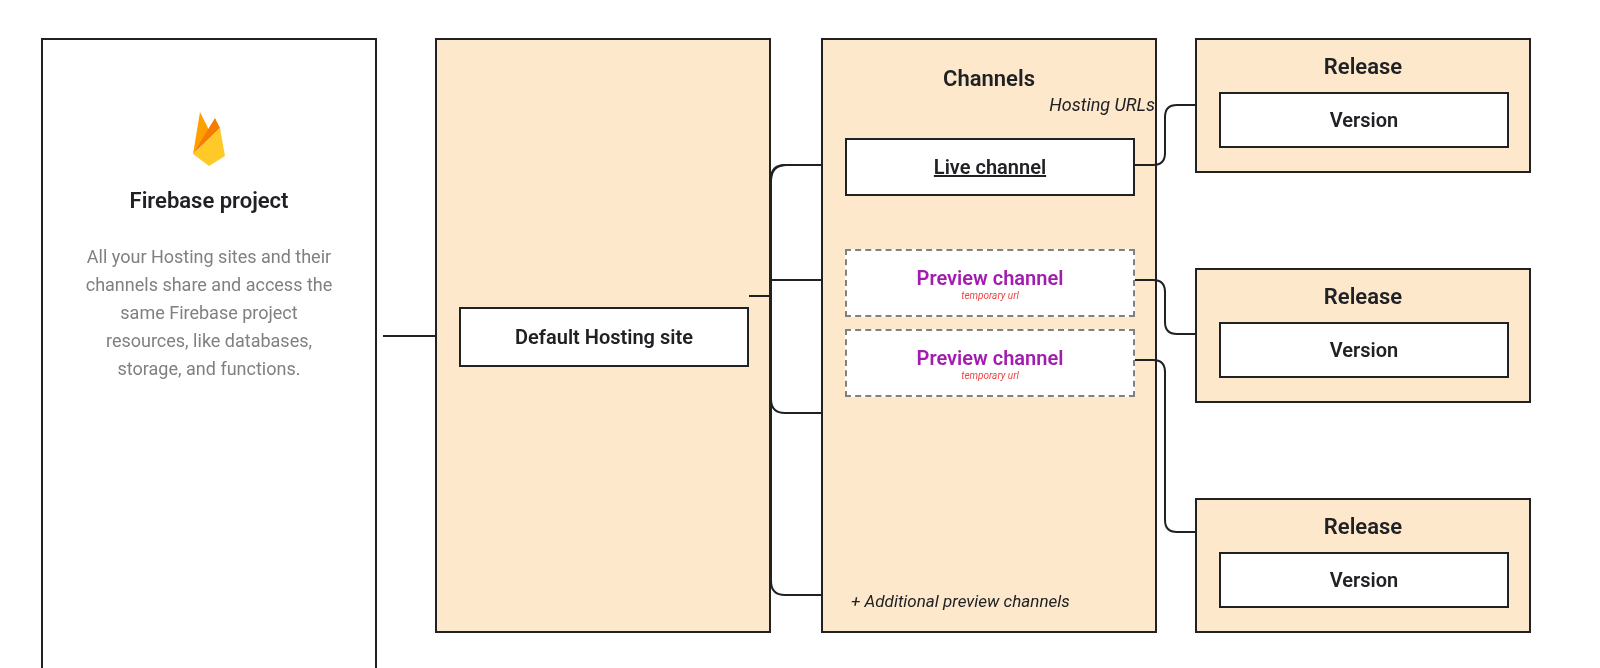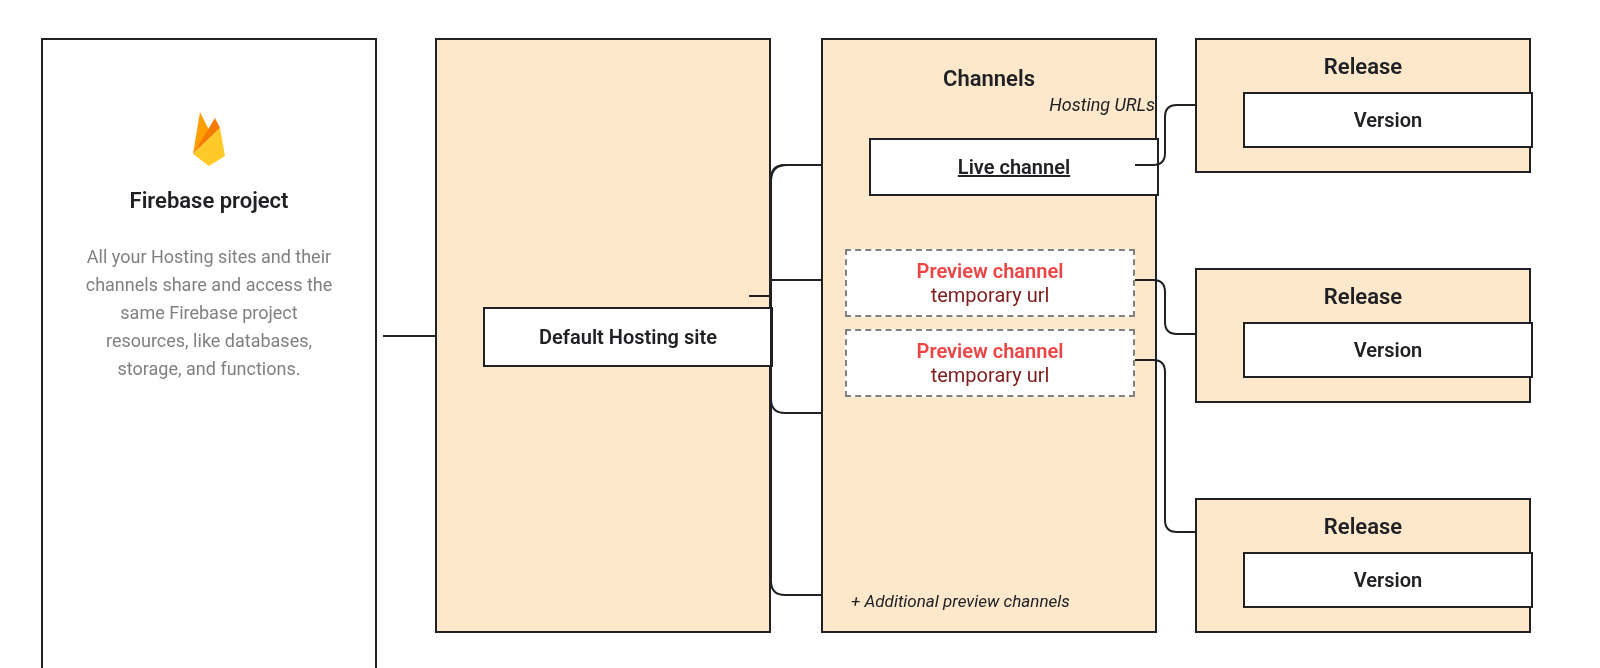--- a/index.html
+++ b/index.html
@@ -39,38 +39,38 @@
   }
   .dashed-box {
     border: 2px dashed #808080;
     background: #ffffff;
     box-sizing: border-box;
   }
   .centered {
     display: flex;
     align-items: center;
     justify-content: center;
-    margin-left: 24px;
   }
   .desc-text {
     color: #808080;
     font-size: 18px;
     text-align: center;
     line-height: 1.55;
     padding: 0 36px;
   }
   .gray-title {
     font-size: 20px;
     font-weight: 600;
-    color: #ef4444;
+    color: #a21caf;
     text-align: center;
   }
   .gray-italic {
-    font-size: 20px;
-    color: #7f1d1d;
+    font-size: 10px;
+    font-style: italic;
+    color: #ef4444;
     text-align: center;
   }
   .note {
     font-size: 17px;
     font-style: italic;
     color: #202124;
     position: absolute;
   }
   svg.connector {
     position: absolute;

